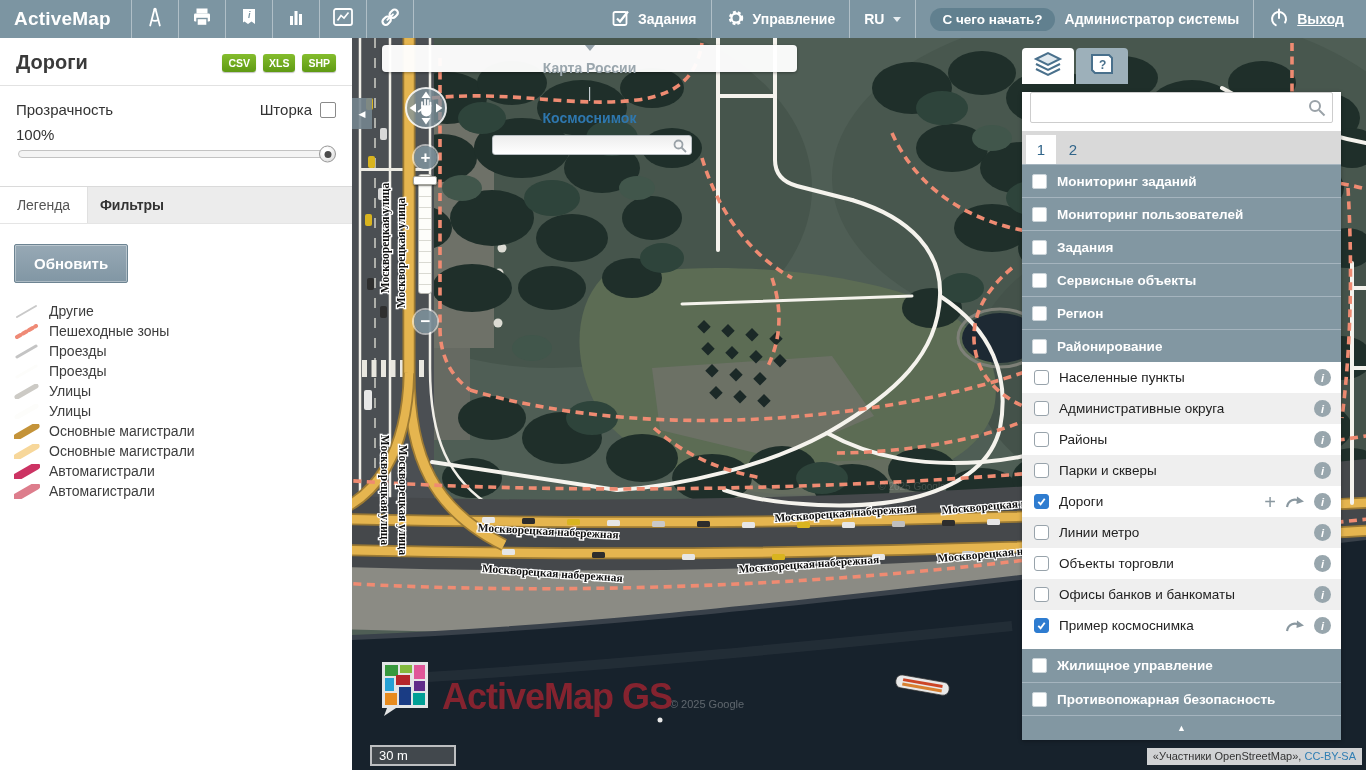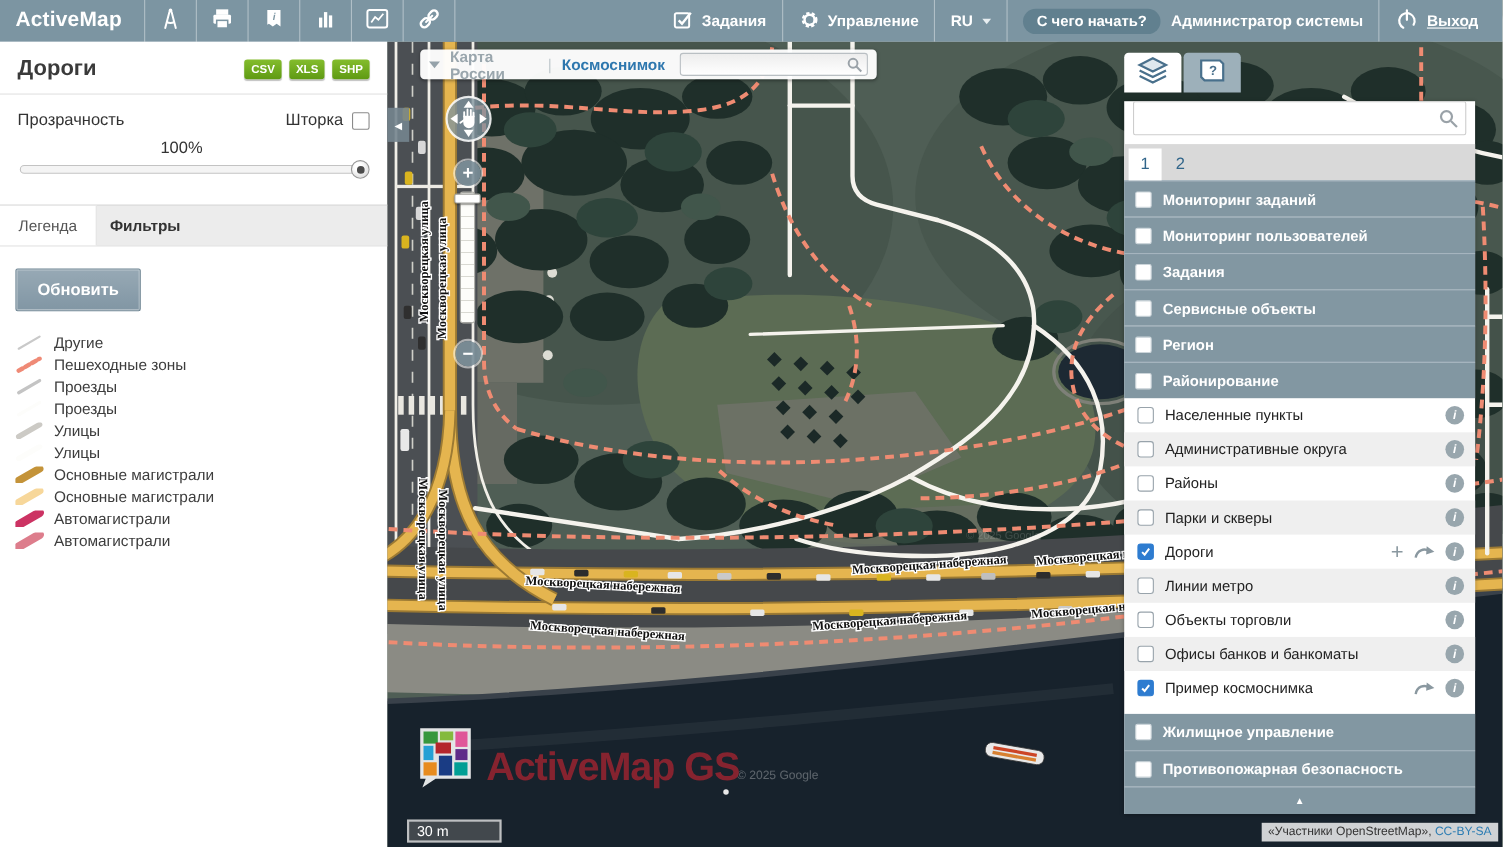--- a/index.html
+++ b/index.html
@@ -24,40 +24,40 @@
   .left-panel { width:352px; flex:none; background:#fff; display:flex; flex-direction:column; position:relative; z-index:5; }
   .lp-titlerow { display:flex; align-items:center; padding:13px 16px 11px; }
   .lp-title { font-size:20px; font-weight:bold; color:#3a3a3a; }
   .badges { margin-left:auto; display:flex; gap:7px; }
   .badge { background:linear-gradient(#84bd2d,#5f9a13); color:#fff; font-size:10.5px; font-weight:bold; padding:3px 6px; border-radius:3px; box-shadow:0 1px 1px rgba(0,0,0,0.25); cursor:pointer; }
   .lp-divider { border-top:1px solid #e2e2e2; }
   .lp-trans { padding:15px 16px 4px; }
   .lp-trans-row { display:flex; align-items:center; font-size:15px; color:#333; }
   .curtain { margin-left:auto; display:flex; align-items:center; gap:8px; }
   .checkbox-plain { width:16px; height:16px; background:#fff; border:1px solid #8a8a8a; border-radius:2px; cursor:pointer; }
-  .lp-100 { text-align:center; font-size:15px; color:#333; margin:8px 22px 0 0; }
+  .lp-100 { text-align:left; font-size:15px; color:#333; margin:8px 22px 0 0; }
   .slider { position:relative; height:8px; background:#f4f4f4; border:1px solid #c3c3c3; border-radius:5px; margin:7px 2px 14px 2px; }
   .slider-handle { position:absolute; right:-3px; top:50%; transform:translateY(-50%); width:17px; height:17px; border-radius:50%; background:radial-gradient(circle at 40% 35%, #ffffff 25%, #dcdcdc 80%); border:1px solid #979797; cursor:pointer; }
   .slider-handle::after { content:""; position:absolute; left:50%; top:50%; transform:translate(-50%,-50%); width:7px; height:7px; border-radius:50%; background:#4c4c4c; }
   .lp-tabs { margin-top:10px; background:#ececec; border-top:1px solid #dadada; border-bottom:1px solid #e5e5e5; height:38px; display:flex; }
   .lp-tab { display:flex; align-items:center; justify-content:center; font-size:14px; color:#555; width:88px; cursor:pointer; }
   .lp-tab.active { background:#fff; border-right:1px solid #e0e0e0; }
   .lp-tab.bold { font-weight:bold; color:#333; }
   .lp-content { padding:20px 14px; flex:1; overflow:hidden; }
   .refresh-btn { display:inline-block; background:linear-gradient(#97a9b5,#8196a4); border:1px solid #6d8492; box-shadow:inset 0 0 0 1px rgba(255,255,255,0.35); border-radius:2px; color:#fff; font-weight:bold; font-size:15px; padding:10px 19px; cursor:pointer; font-family:"Liberation Sans",sans-serif; }
   .legend-list { margin-top:18px; }
   .legend-row { display:flex; align-items:center; gap:9px; height:20px; font-size:14px; color:#3d3d3d; }
   .legend-row svg { flex:none; }
 
   
   .map-area { position:relative; flex:1; background:#4f5e55; overflow:hidden; }
   .map-svg { position:absolute; left:0; top:0; }
 
   
-  .map-header { position:absolute; left:30px; top:7px; width:415px; height:27px; background:rgba(255,255,255,0.96); border-radius:4px; box-shadow:0 1px 3px rgba(0,0,0,0.35); display:flex; align-items:center; padding:0 8px; gap:9px; z-index:6; }
+  .map-header { position:absolute; left:30px; top:7px; width:415px; height:27px; background:rgba(255,255,255,0.96); border-radius:4px; box-shadow:0 1px 3px rgba(0,0,0,0.35); display:flex; align-items:center; padding:0 8px; gap:9px; z-index:6;flex-direction:column; }
   .mh-caret { width:0; height:0; border-left:5px solid transparent; border-right:5px solid transparent; border-top:6px solid #95a2aa; cursor:pointer; }
   .mh-base { font-size:14px; font-weight:bold; color:#9aa6ad; cursor:pointer; }
   .mh-sep { color:#c2cace; font-size:14px; }
   .mh-active { font-size:14px; font-weight:bold; color:#2e77ae; cursor:pointer; }
   .mh-search { position:relative; margin-left:4px; width:200px; height:21px; background:linear-gradient(#ededed,#ffffff); border:1px solid #b9bfc3; border-radius:3px; }
   .mh-search input { width:100%; height:100%; border:none; background:transparent; outline:none; padding:0 22px 0 6px; font-size:12px; }
   .mh-search .mag { position:absolute; right:3px; top:2px; }
 
   
   .panel-collapse { position:absolute; left:0; top:60px; width:20px; height:31px; background:rgba(116,132,142,0.9); color:#fff; display:flex; align-items:center; justify-content:center; font-size:9px; cursor:pointer; z-index:6; }

